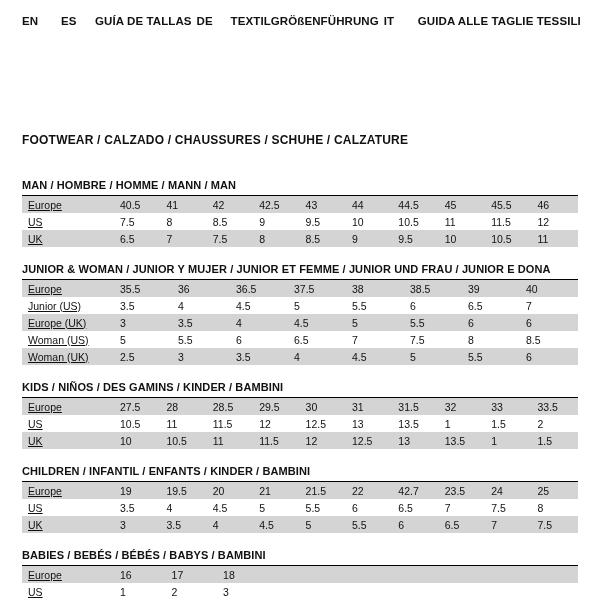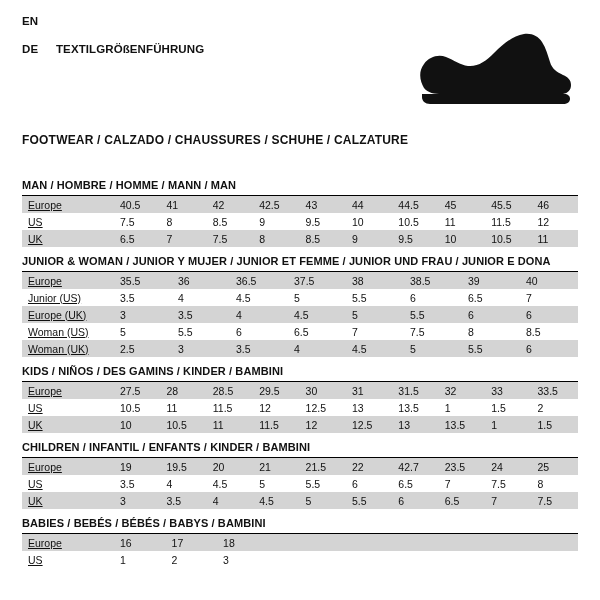--- a/index.html
+++ b/index.html
@@ -24,22 +24,22 @@
   }
 
   
   .header {
     display: flex;
     align-items: flex-start;
     justify-content: space-between;
   }
   .lang-block {
     display: flex;
-    flex-direction: column;
-    gap: 13px;
+    flex-direction: row;
+    gap: 5px;
   }
   .lang-row {
     display: flex;
     align-items: baseline;
     font-size: 11.5px;
     line-height: 15px;
     font-weight: bold;
     letter-spacing: 0.1px;
   }
   .lang-code {
@@ -60,21 +60,21 @@
 
   .footwear-title {
     margin-top: 13px;
     font-size: 12px;
     font-weight: bold;
     letter-spacing: 0.2px;
   }
 
   
   .section {
-    margin-top: 8px;
+    margin-top: 16px;
   }
   .section.first { margin-top: 32px; }
   .section-title {
     font-size: 11px;
     font-weight: bold;
     letter-spacing: 0.1px;
     margin-bottom: 4px;
   }
   .rule {
     height: 1px;
@@ -107,22 +107,30 @@
 <body>
 
 <div class="page">
 
   <div class="header">
     <div class="lang-block">
       <div class="lang-row">
         <span class="lang-code">EN</span>
       </div>
       <div class="lang-row">
+        <span class="lang-code">ES</span>
+        <span class="lang-text">GUÍA DE TALLAS</span>
+      </div>
+      <div class="lang-row">
         <span class="lang-code">DE</span>
         <span class="lang-text">TEXTILGRÖßENFÜHRUNG</span>
+      </div>
+      <div class="lang-row">
+        <span class="lang-code">IT</span>
+        <span class="lang-text">GUIDA ALLE TAGLIE TESSILI</span>
       </div>
     </div>
 
     <div class="shoe-art">
       <svg viewBox="0 0 190 92" width="190" height="92" xmlns="http://www.w3.org/2000/svg">
         <path fill="#111111" d="M42 60
                  C38 53 36 44 42 36
                  C47 29 56 26 64 29
                  C72 32 78 37 86 38
                  C96 39 104 33 112 25

